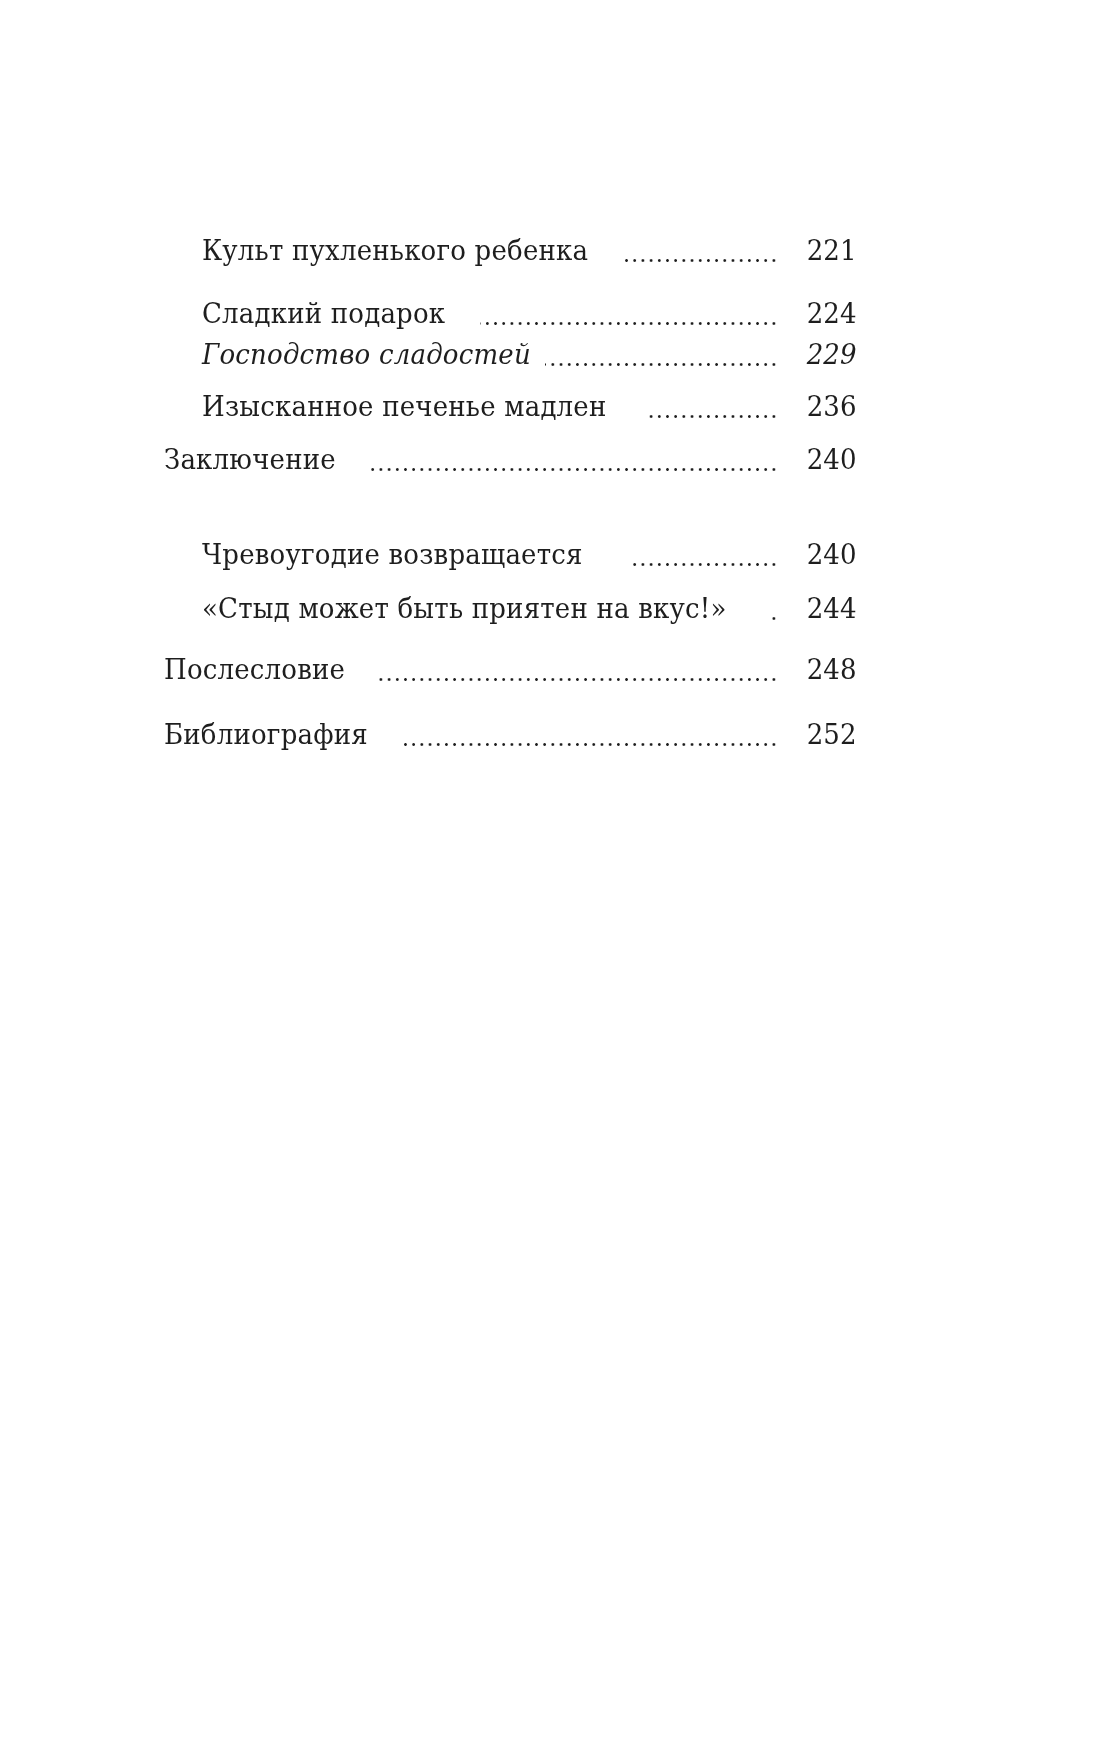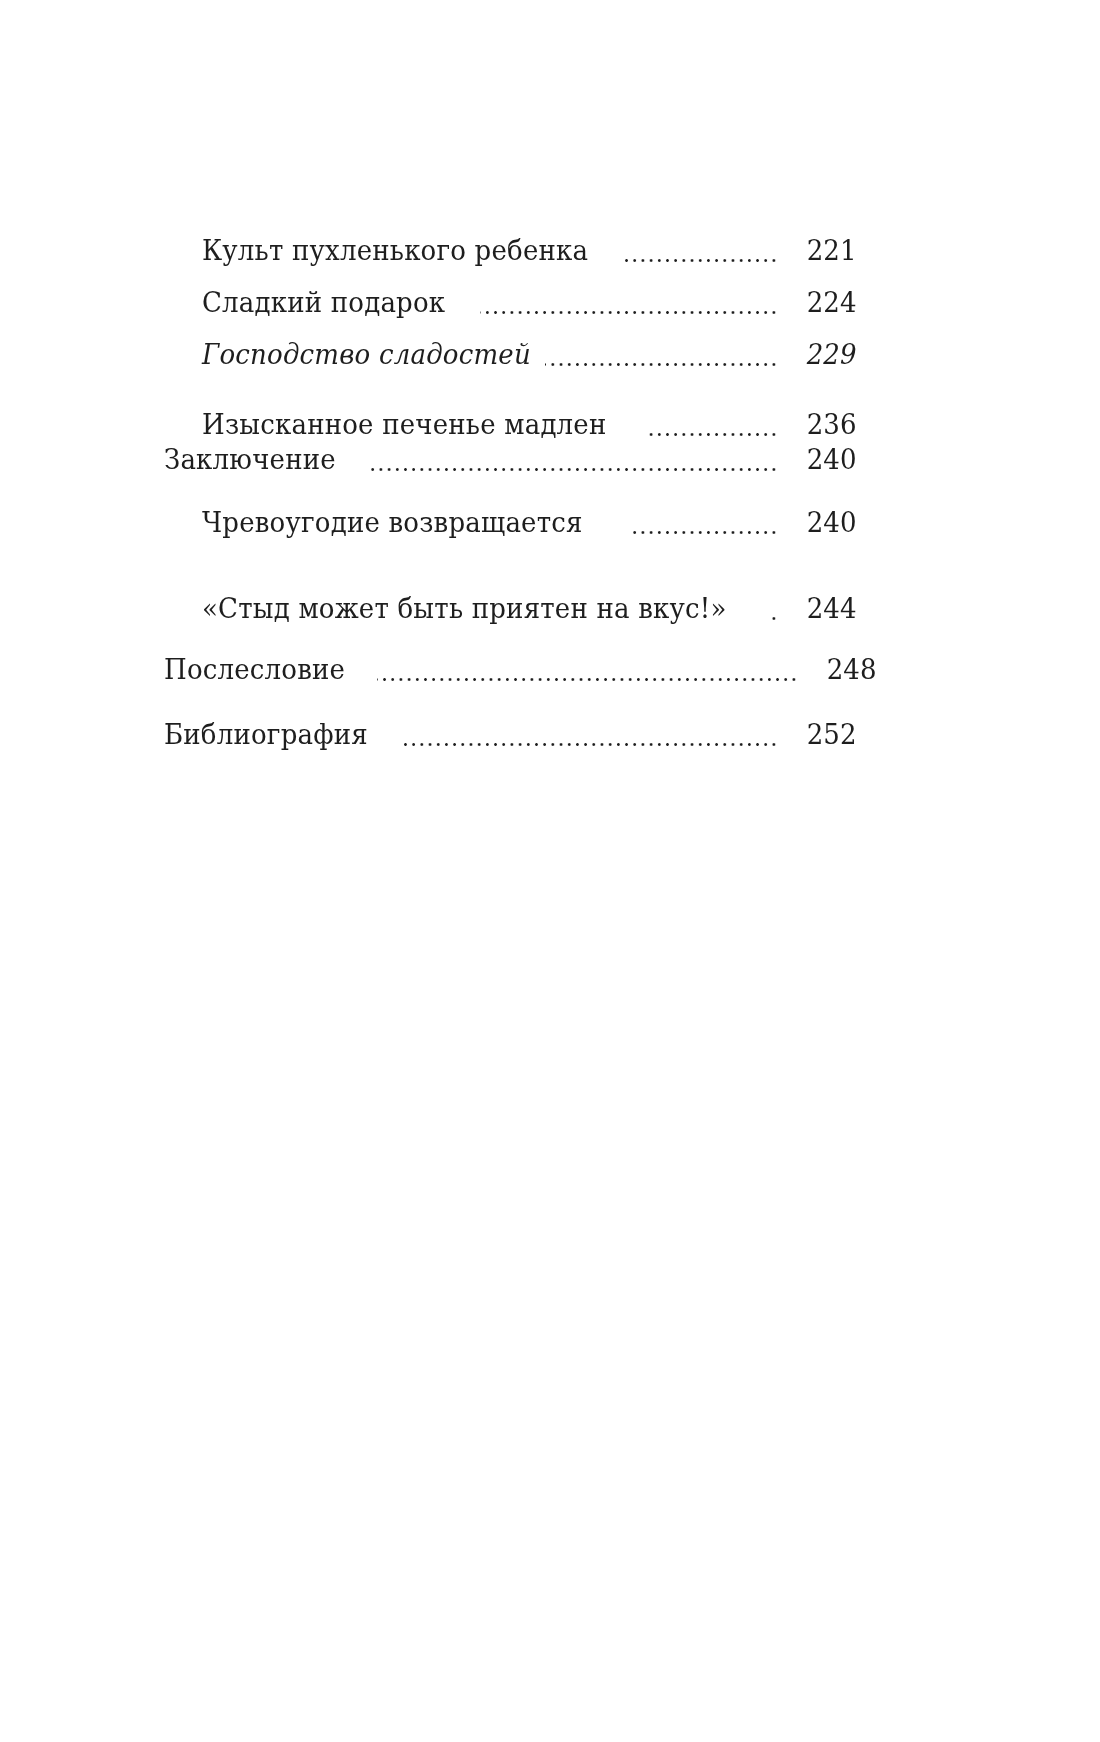--- a/index.html
+++ b/index.html
@@ -64,57 +64,57 @@
 <body>
 
 <div class="toc">
 
   <div class="toc-row level-2" style="top:231px;">
     <span class="toc-title">Культ пухленького ребенка</span>
     <span class="toc-leader" style="left:625px;"></span>
     <span class="toc-page">221</span>
   </div>
 
-  <div class="toc-row level-2" style="top:283px;">
+  <div class="toc-row level-2" style="top:294px;">
     <span class="toc-title">Сладкий подарок</span>
     <span class="toc-leader" style="left:480px;"></span>
     <span class="toc-page">224</span>
   </div>
 
   <div class="toc-row level-2" style="top:335px;font-style:italic;">
     <span class="toc-title">Господство сладостей</span>
     <span class="toc-leader" style="left:545px;"></span>
     <span class="toc-page">229</span>
   </div>
 
-  <div class="toc-row level-2" style="top:387px;margin-top:18px;">
+  <div class="toc-row level-2" style="top:387px;">
     <span class="toc-title">Изысканное печенье мадлен</span>
     <span class="toc-leader" style="left:645px;"></span>
     <span class="toc-page">236</span>
   </div>
 
   <div class="toc-row level-1" style="top:440px;">
     <span class="toc-title">Заключение</span>
     <span class="toc-leader" style="left:367px;"></span>
     <span class="toc-page">240</span>
   </div>
 
-  <div class="toc-row level-2" style="top:503px;">
+  <div class="toc-row level-2" style="top:535px;">
     <span class="toc-title">Чревоугодие возвращается</span>
     <span class="toc-leader" style="left:629px;"></span>
     <span class="toc-page">240</span>
   </div>
 
   <div class="toc-row level-2" style="top:589px;">
     <span class="toc-title">«Стыд может быть приятен на вкус!»</span>
     <span class="toc-leader" style="left:769px;"></span>
     <span class="toc-page">244</span>
   </div>
 
-  <div class="toc-row level-1" style="top:650px;padding-left:20px;">
+  <div class="toc-row level-1" style="top:650px;">
     <span class="toc-title">Послесловие</span>
     <span class="toc-leader" style="left:377px;"></span>
     <span class="toc-page">248</span>
   </div>
 
   <div class="toc-row level-1" style="top:715px;">
     <span class="toc-title">Библиография</span>
     <span class="toc-leader" style="left:403px;"></span>
     <span class="toc-page">252</span>
   </div>

